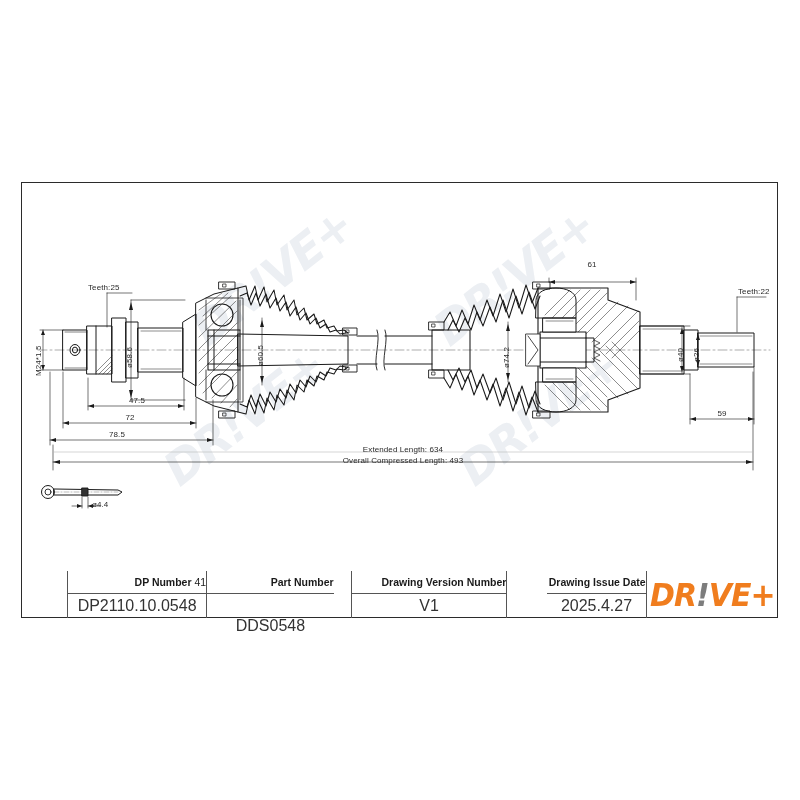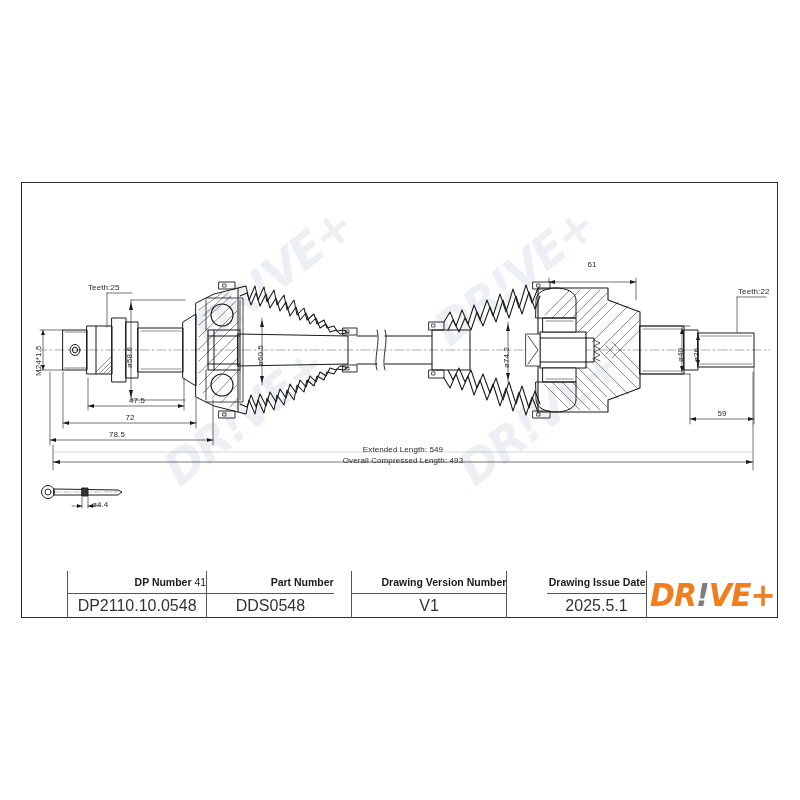--- a/index.html
+++ b/index.html
@@ -355,53 +355,53 @@
     </g>
   </svg>
 
   <div class="dim vert" style="left:34px;top:376px;">M24*1.5</div>
   <div class="dim" style="left:88px;top:283px;">Teeth:25</div>
   <div class="dim vert" style="left:125px;top:368px;">ø58.6</div>
   <div class="dim vert" style="left:256px;top:366px;">ø60.5</div>
   <div class="dim c" style="left:119px;top:396px;width:36px;">47.5</div>
   <div class="dim c" style="left:112px;top:413px;width:36px;">72</div>
   <div class="dim c" style="left:99px;top:430px;width:36px;">78.5</div>
-  <div class="dim c" style="left:318px;top:445px;width:170px;">Extended  Length: 549</div>
+  <div class="dim c" style="left:318px;top:445px;width:170px;">Extended  Length: 634</div>
   <div class="dim c" style="left:303px;top:456px;width:200px;">Overall  Compressed  Length: 493</div>
   <div class="dim" style="left:92px;top:500px;">ø4.4</div>
   <div class="dim c" style="left:574px;top:260px;width:36px;">61</div>
   <div class="dim vert" style="left:502px;top:368px;">ø74.2</div>
   <div class="dim vert" style="left:676px;top:362px;">ø40</div>
   <div class="dim vert" style="left:692px;top:362px;">ø26</div>
   <div class="dim" style="left:738px;top:287px;">Teeth:22</div>
   <div class="dim c" style="left:704px;top:409px;width:36px;">59</div>
 
   <div class="titleblock">
 
     <div class="tb-col" style="width:143px;">
       <div class="tb-head">
         <span>DP Number</span>
         <span class="num">41</span>
       </div>
       <div class="tb-cell">DP2110.10.0548</div>
     </div>
 
-    <div class="tb-col" style="width:131px;">
+    <div class="tb-col" style="width:131px;gap:20px;">
       <div class="tb-head">Part Number</div>
       <div class="tb-cell">DDS0548</div>
     </div>
 
     <div class="tb-col" style="width:160px;margin-left:17px;">
       <div class="tb-head">Drawing Version Number</div>
       <div class="tb-cell">V1</div>
     </div>
 
     <div class="tb-col" style="width:142px;padding-left:40px;">
       <div class="tb-head">Drawing Issue Date</div>
-      <div class="tb-cell">2025.5.1</div>
+      <div class="tb-cell">2025.4.27</div>
     </div>
 
     <div class="tb-logo">
       <span class="logo-text"><span>DR</span><span class="bang">!</span><span>VE+</span></span>
     </div>
   </div>
 
 </div>
 
 </body></html>

